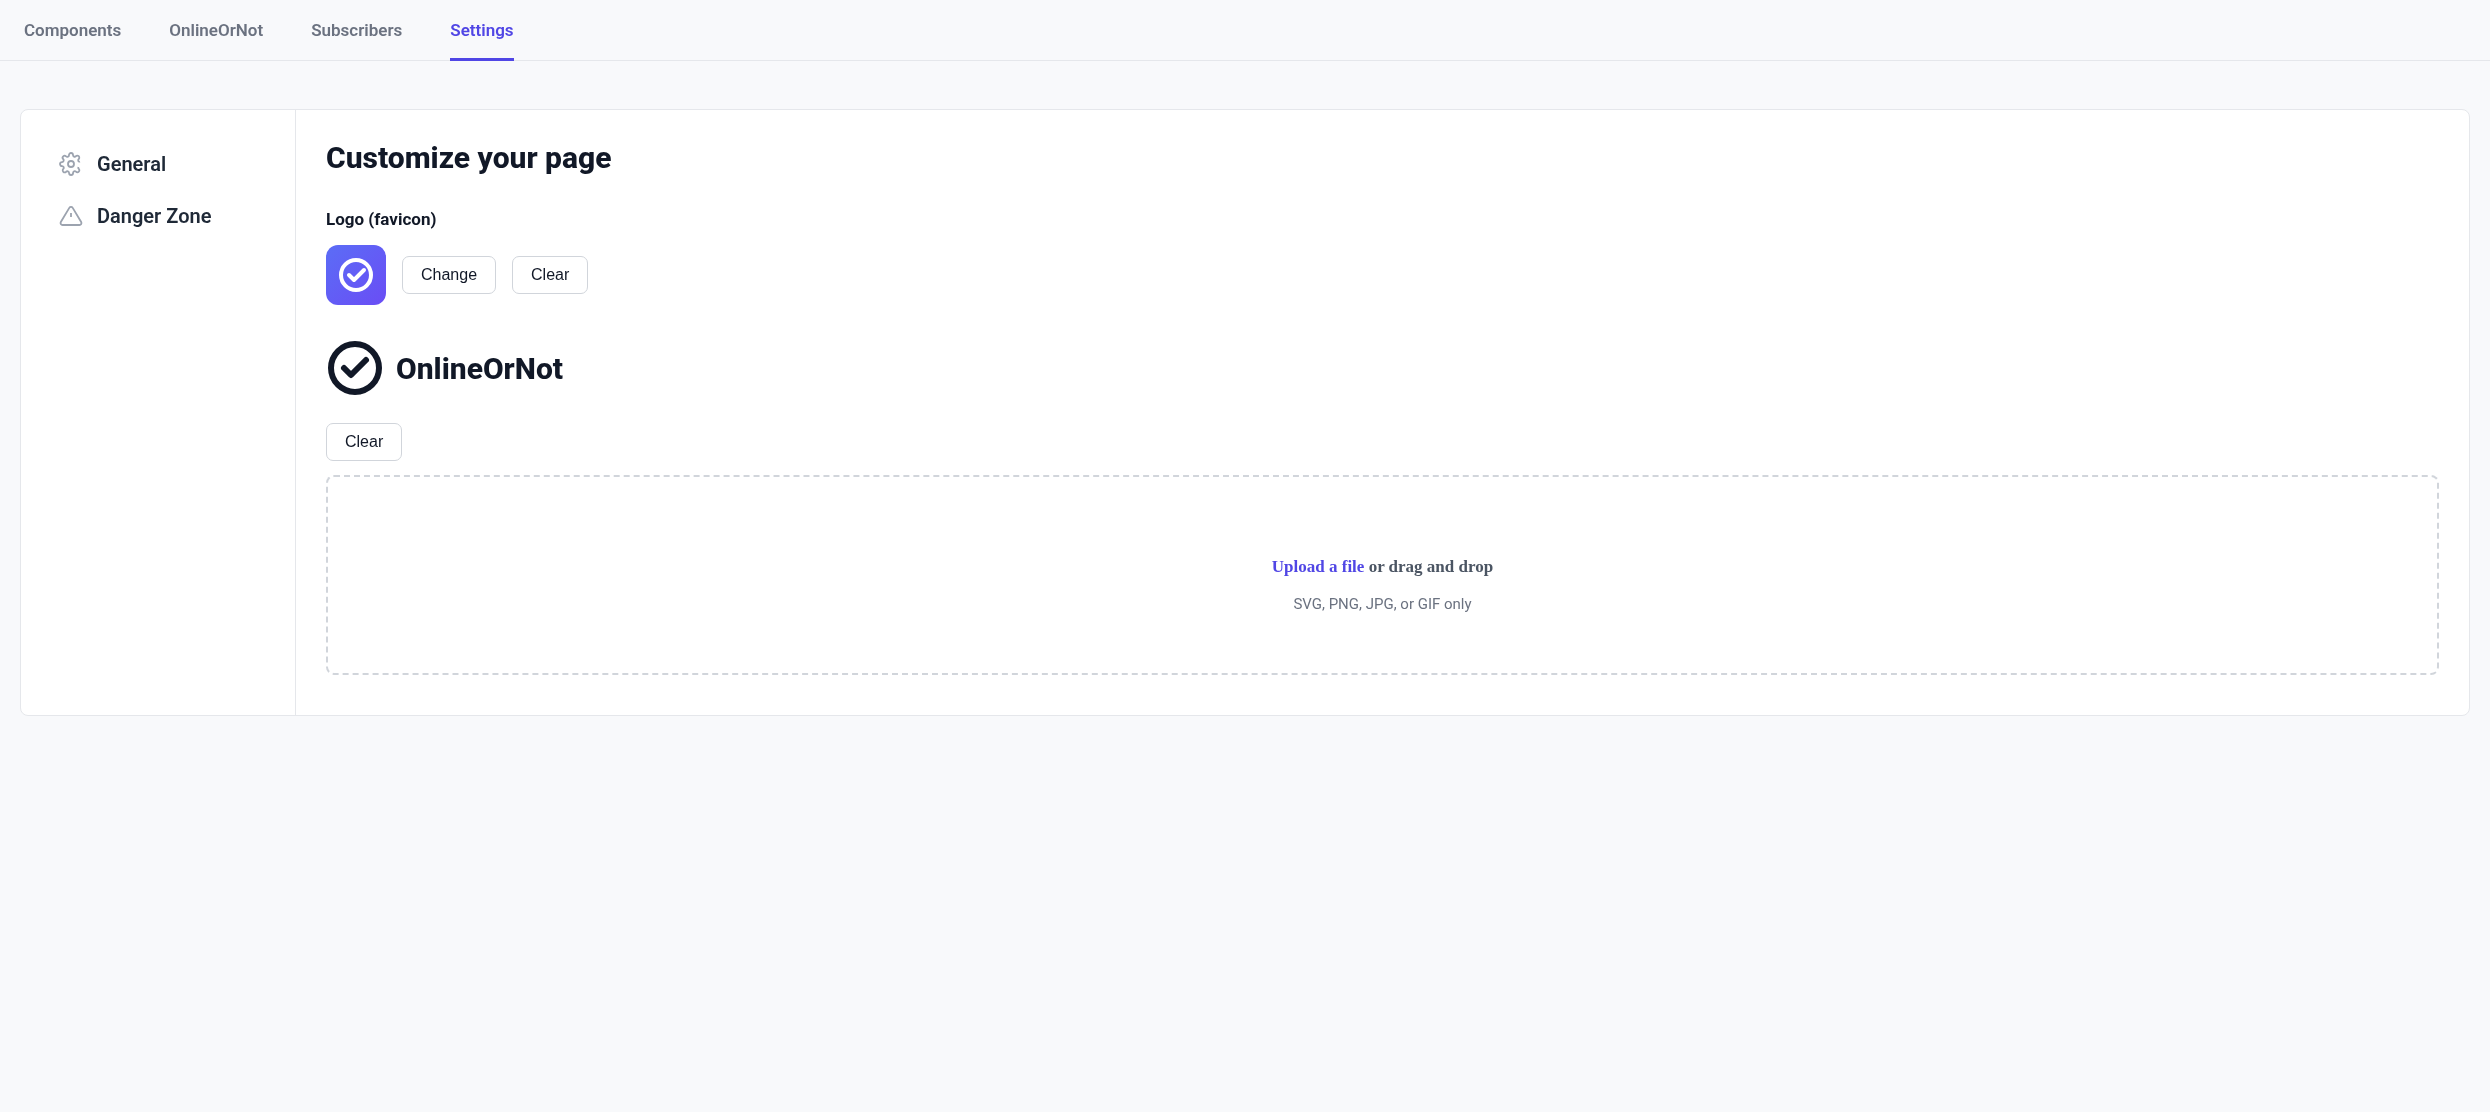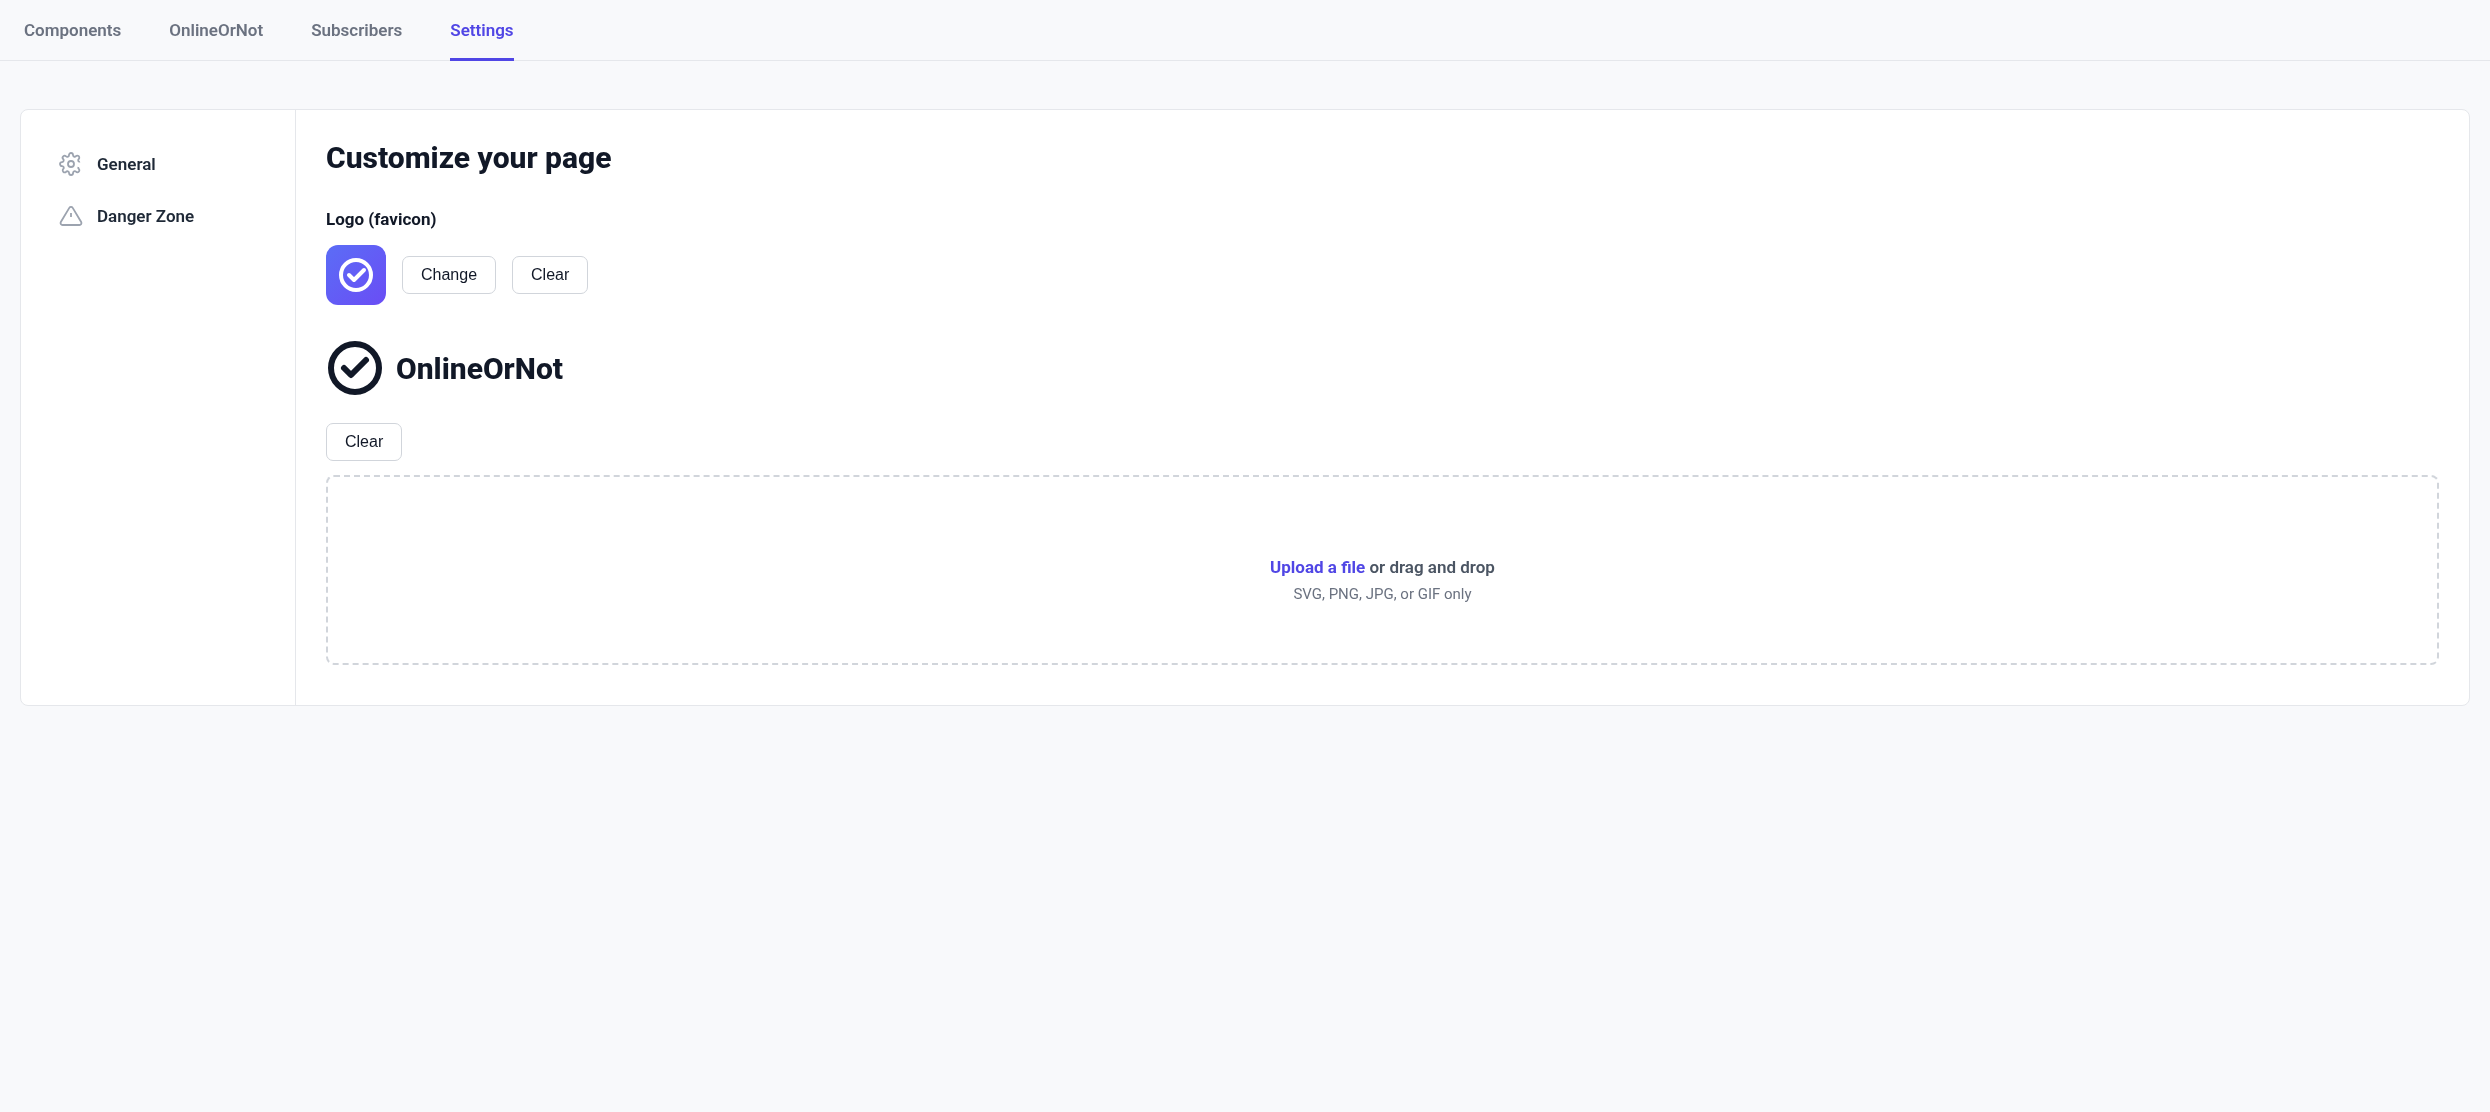--- a/index.html
+++ b/index.html
@@ -42,21 +42,21 @@
   .sidebar {
     width: 275px;
     border-right: 1px solid #e5e7eb;
     padding-top: 28px;
   }
   .sidebar-item {
     display: flex;
     align-items: center;
     gap: 14px;
     padding: 14px 20px 14px 34px;
-    font-size: 17px;
+    font-size: 20px;
     font-weight: 600;
     color: #1f2937;
     cursor: pointer;
     border-left: 4px solid transparent;
   }
   .sidebar-item.active {
     background: #eef0ff;
     color: #5046e5;
     border-left-color: #5046e5;
   }
@@ -128,21 +128,22 @@
   .dropzone {
     border: 2px dashed #d1d5db;
     border-radius: 8px;
     padding: 80px 20px 60px 20px;
     text-align: center;
   }
   .drop-line1 {
     font-size: 17px;
     font-weight: 600;
     color: #4b5563;
-    margin-bottom: 8px;
+    margin-bottom: 18px;
+    font-family: Liberation Serif, serif;
   }
   .drop-link {
     color: #5046e5;
     font-weight: 700;
   }
   .drop-line2 {
     font-size: 15px;
     color: #6b7280;
   }
 </style>

